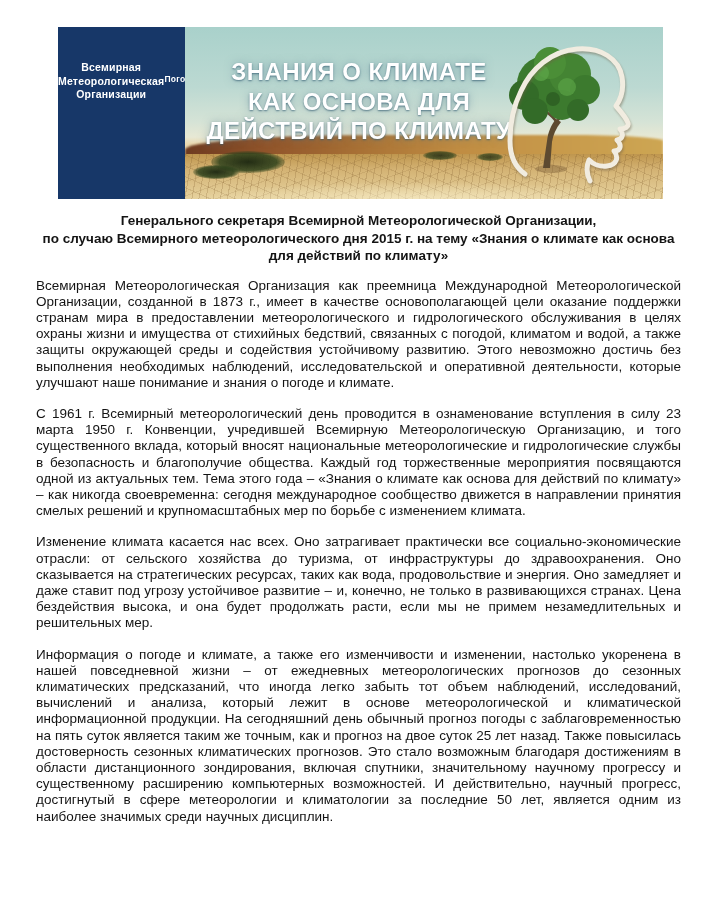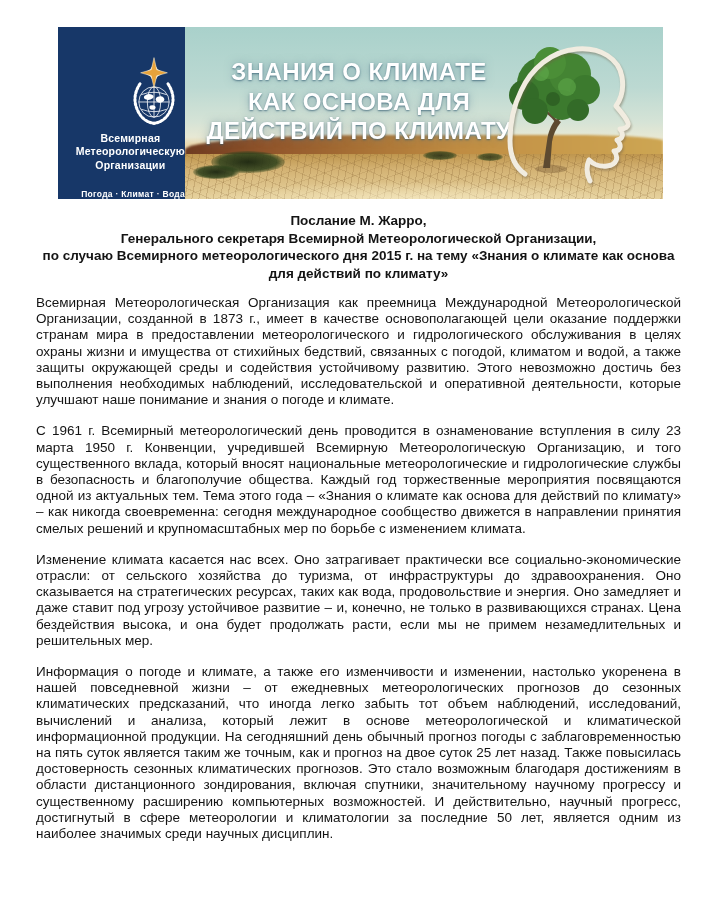--- a/index.html
+++ b/index.html
@@ -9,21 +9,21 @@
     font-family:"Liberation Sans", sans-serif; color:#141414; position:relative;
   }
 
   
   .banner {
     position:absolute; left:58px; top:27px; width:605px; height:172px;
     display:flex; overflow:hidden;
   }
   .logo-box {
     width:127px; height:100%; background:#173768; color:#fff; flex:0 0 auto;
-    display:flex; flex-direction:column; align-items:flex-end; padding-top:30px;
+    display:flex; flex-direction:row; align-items:flex-start; padding-top:30px;
   }
   .emblem { width:62px; height:72px; }
   .org { margin-top:4px; text-align:center; font-weight:bold; font-size:10.5px; line-height:13.5px; letter-spacing:.2px; }
   .tagline { margin-top:17px; font-size:8.5px; font-weight:bold; letter-spacing:.3px; white-space:nowrap; }
 
   .photo { position:relative; flex:1 1 auto; overflow:hidden; }
   .sky {
     position:absolute; inset:0;
     background:linear-gradient(180deg,#a9d1cb 0%,#bcd9d2 35%,#d5e3d6 55%,#e7e8d4 64%,#ead9b0 68%);
   }
@@ -93,21 +93,21 @@
           <path d="M34,64 q6,-5 13,-2 q4,2 1,6 q-6,4 -11,2 q-5,-2 -3,-6 Z"></path>
           <path d="M55,66 q7,-3 11,1 q3,4 -2,7 q-6,3 -10,-1 q-3,-4 1,-7 Z"></path>
           <path d="M44,80 q5,-2 8,1 q2,3 -1,5 q-5,2 -8,-1 q-2,-3 1,-5 Z"></path>
         </g>
 
         <path d="M50,10 L56,20 L66,26 L56,32 L50,42 L44,32 L34,26 L44,20 Z" fill="#f3eedd"></path>
         <path d="M50,1 L54.5,21 L72,26 L54.5,31 L50,51 L45.5,31 L28,26 L45.5,21 Z" fill="#e8a33b" stroke="#fdf6e3" stroke-width="0.8"></path>
       </svg>
       <div class="org">
         <div>Всемирная</div>
-        <div>Метеорологическую</div>
+        <div>Метеорологическая</div>
         <div>Организации</div>
       </div>
       <div class="tagline">Погода · Климат · Вода</div>
     </div>
 
     <div class="photo">
       <div class="sky"></div>
       <div class="ridge"></div>
       <div class="ground"></div>
       <div class="bush bush-1"></div>
@@ -145,21 +145,20 @@
           <circle cx="64" cy="70" r="7" fill="#2c5d22" opacity=".8"></circle>
         </g>
 
         <path d="M36,145 C26,138 21,126 21,112 C21,95 24,78 32,62 C42,40 62,22 88,20 C112,18 130,30 133,48 C135,60 132,70 127,77 C133,84 138,90 139,94 C140,98 136,100 131,100 C135,105 134,110 128,111 C133,116 132,122 125,122 C130,128 128,136 118,137 C111,138 104,135 100,131 C97,138 98,146 101,152" fill="none" stroke="#f1ece0" stroke-width="5" stroke-linecap="round" stroke-linejoin="round" style="filter:drop-shadow(1.5px 2px 1px rgba(110,95,70,.45));"></path>
       </svg>
     </div>
   </div>
 
   <div class="doc">
     <div class="doc-heading">
-      <div>Послание М. Жарро,</div>
       <div>Генерального секретаря Всемирной Метеорологической Организации,</div>
       <div>по случаю Всемирного метеорологического дня 2015 г. на тему «Знания о климате как основа для действий по климату»</div>
     </div>
     <p>Всемирная Метеорологическая Организация как преемница Международной Метеорологической Организации, созданной в 1873 г., имеет в качестве основополагающей цели оказание поддержки странам мира в предоставлении метеорологического и гидрологического обслуживания в целях охраны жизни и имущества от стихийных бедствий, связанных с погодой, климатом и водой, а также защиты окружающей среды и содействия устойчивому развитию. Этого невозможно достичь без выполнения необходимых наблюдений, исследовательской и оперативной деятельности, которые улучшают наше понимание и знания о погоде и климате.</p>
     <p>С 1961 г. Всемирный метеорологический день проводится в ознаменование вступления в силу 23 марта 1950 г. Конвенции, учредившей Всемирную Метеорологическую Организацию, и того существенного вклада, который вносят национальные метеорологические и гидрологические службы в безопасность и благополучие общества. Каждый год торжественные мероприятия посвящаются одной из актуальных тем. Тема этого года – «Знания о климате как основа для действий по климату» – как никогда своевременна: сегодня международное сообщество движется в направлении принятия смелых решений и крупномасштабных мер по борьбе с изменением климата.</p>
     <p>Изменение климата касается нас всех. Оно затрагивает практически все социально-экономические отрасли: от сельского хозяйства до туризма, от инфраструктуры до здравоохранения. Оно сказывается на стратегических ресурсах, таких как вода, продовольствие и энергия. Оно замедляет и даже ставит под угрозу устойчивое развитие – и, конечно, не только в развивающихся странах. Цена бездействия высока, и она будет продолжать расти, если мы не примем незамедлительных и решительных мер.</p>
     <p>Информация о погоде и климате, а также его изменчивости и изменении, настолько укоренена в нашей повседневной жизни – от ежедневных метеорологических прогнозов до сезонных климатических предсказаний, что иногда легко забыть тот объем наблюдений, исследований, вычислений и анализа, который лежит в основе метеорологической и климатической информационной продукции. На сегодняшний день обычный прогноз погоды с заблаговременностью на пять суток является таким же точным, как и прогноз на двое суток 25 лет назад. Также повысилась достоверность сезонных климатических прогнозов. Это стало возможным благодаря достижениям в области дистанционного зондирования, включая спутники, значительному научному прогрессу и существенному расширению компьютерных возможностей. И действительно, научный прогресс, достигнутый в сфере метеорологии и климатологии за последние 50 лет, является одним из наиболее значимых среди научных дисциплин.</p>
   </div>
 
 </div>

